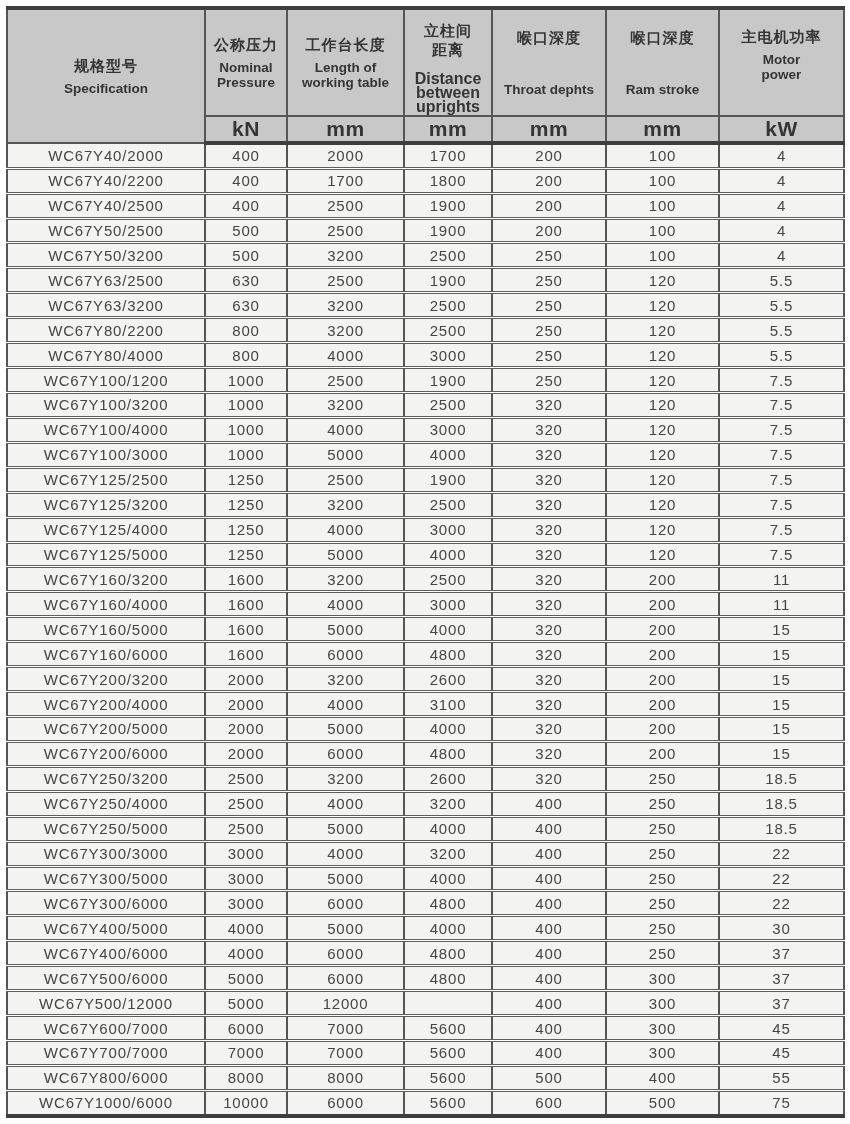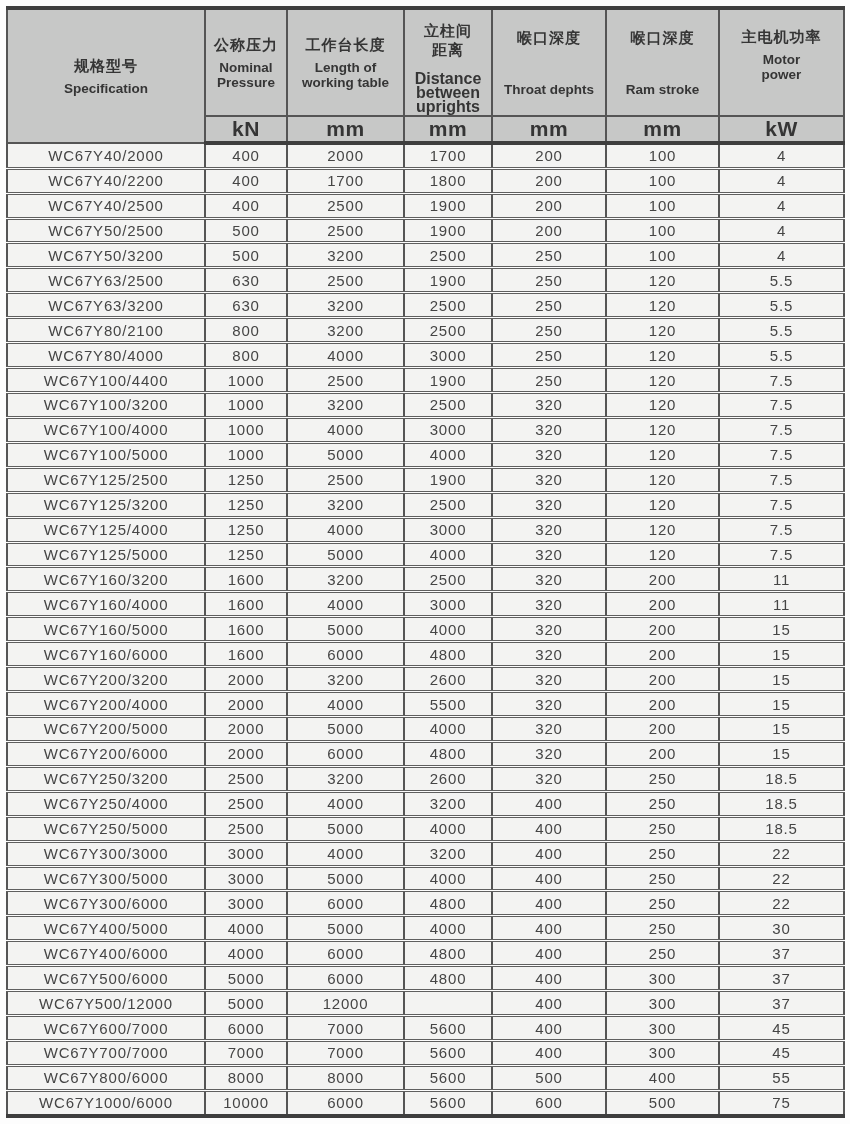--- a/index.html
+++ b/index.html
@@ -180,39 +180,39 @@
         <tr>
           <td>WC67Y63/3200</td>
           <td>630</td>
           <td>3200</td>
           <td>2500</td>
           <td>250</td>
           <td>120</td>
           <td>5.5</td>
         </tr>
         <tr>
-          <td>WC67Y80/2100</td>
+          <td>WC67Y80/2200</td>
           <td>800</td>
           <td>3200</td>
           <td>2500</td>
           <td>250</td>
           <td>120</td>
           <td>5.5</td>
         </tr>
         <tr>
           <td>WC67Y80/4000</td>
           <td>800</td>
           <td>4000</td>
           <td>3000</td>
           <td>250</td>
           <td>120</td>
           <td>5.5</td>
         </tr>
         <tr>
-          <td>WC67Y100/4400</td>
+          <td>WC67Y100/1200</td>
           <td>1000</td>
           <td>2500</td>
           <td>1900</td>
           <td>250</td>
           <td>120</td>
           <td>7.5</td>
         </tr>
         <tr>
           <td>WC67Y100/3200</td>
           <td>1000</td>
@@ -225,21 +225,21 @@
         <tr>
           <td>WC67Y100/4000</td>
           <td>1000</td>
           <td>4000</td>
           <td>3000</td>
           <td>320</td>
           <td>120</td>
           <td>7.5</td>
         </tr>
         <tr>
-          <td>WC67Y100/5000</td>
+          <td>WC67Y100/3000</td>
           <td>1000</td>
           <td>5000</td>
           <td>4000</td>
           <td>320</td>
           <td>120</td>
           <td>7.5</td>
         </tr>
         <tr>
           <td>WC67Y125/2500</td>
           <td>1250</td>
@@ -318,21 +318,21 @@
           <td>3200</td>
           <td>2600</td>
           <td>320</td>
           <td>200</td>
           <td>15</td>
         </tr>
         <tr>
           <td>WC67Y200/4000</td>
           <td>2000</td>
           <td>4000</td>
-          <td>5500</td>
+          <td>3100</td>
           <td>320</td>
           <td>200</td>
           <td>15</td>
         </tr>
         <tr>
           <td>WC67Y200/5000</td>
           <td>2000</td>
           <td>5000</td>
           <td>4000</td>
           <td>320</td>

